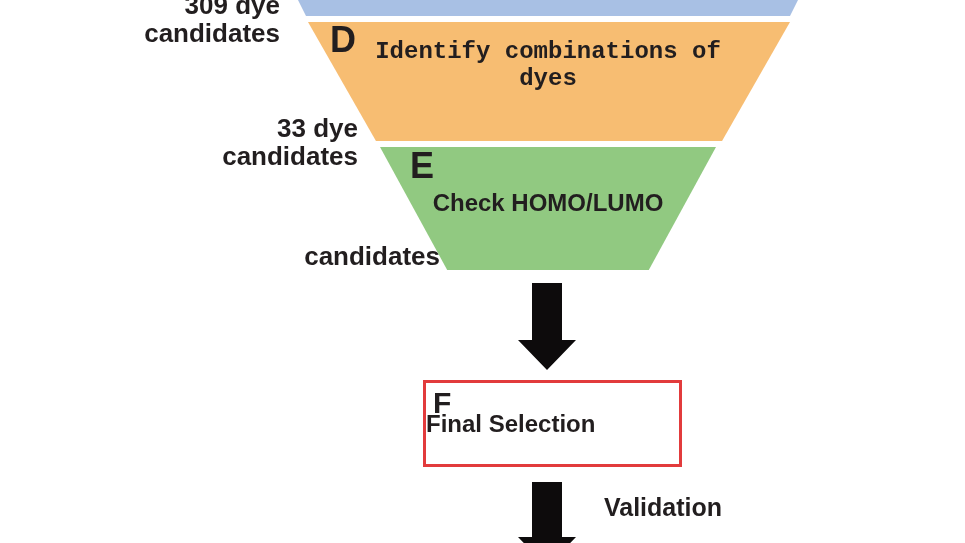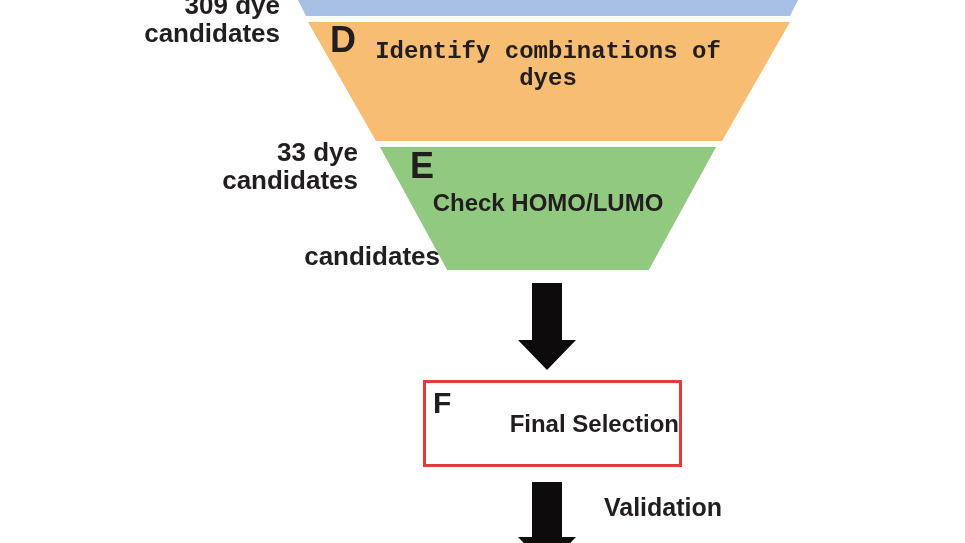--- a/index.html
+++ b/index.html
@@ -36,21 +36,21 @@
   .letter-e { left:410px; top:148px; }
 
   
   .stage-text { position:absolute; text-align:center; font-size:24px; line-height:27px; }
   .stage-d-text { left:368px; top:38px; width:360px;font-family:Liberation Mono, monospace; }
   .stage-e-text { left:398px; top:189px; width:300px; }
 
   
   .count-label { position:absolute; text-align:right; font-size:26px; line-height:28px; }
   .count-1 { top:-9px;  right:685px; width:200px; }
-  .count-2 { top:114px; right:607px; width:200px;margin-top:24px; }
+  .count-2 { top:114px; right:607px; width:200px; }
   .count-3 { top:242px; right:525px; width:200px; }
 
   
   .down-arrow { position:absolute; width:58px; }
   .arrow-1 {
     left:518px; top:283px; height:87px;
     clip-path:polygon(14px 0, 44px 0, 44px 57px, 58px 57px, 29px 87px, 0 57px, 14px 57px);
   }
   .arrow-2 {
     left:518px; top:482px; height:86px;
@@ -59,24 +59,23 @@
 
   
   .final-box {
     left:423px; top:380px; width:259px; height:87px;
     border:3px solid #1d4ed8;
     box-sizing:border-box;
     background:#ffffff;
     display:flex;
     flex-direction:column;
     justify-content:center;
-    text-align:right;
+    text-align:left;
     font-size:24px;
     line-height:29px;
-    padding-left:28px;
   }
   .final-letter {
     position:absolute;
     left:433px; top:388px;
     font-size:30px; line-height:30px;
   }
 
   
   .footer-label {
     left:563px; top:492px; width:200px;

